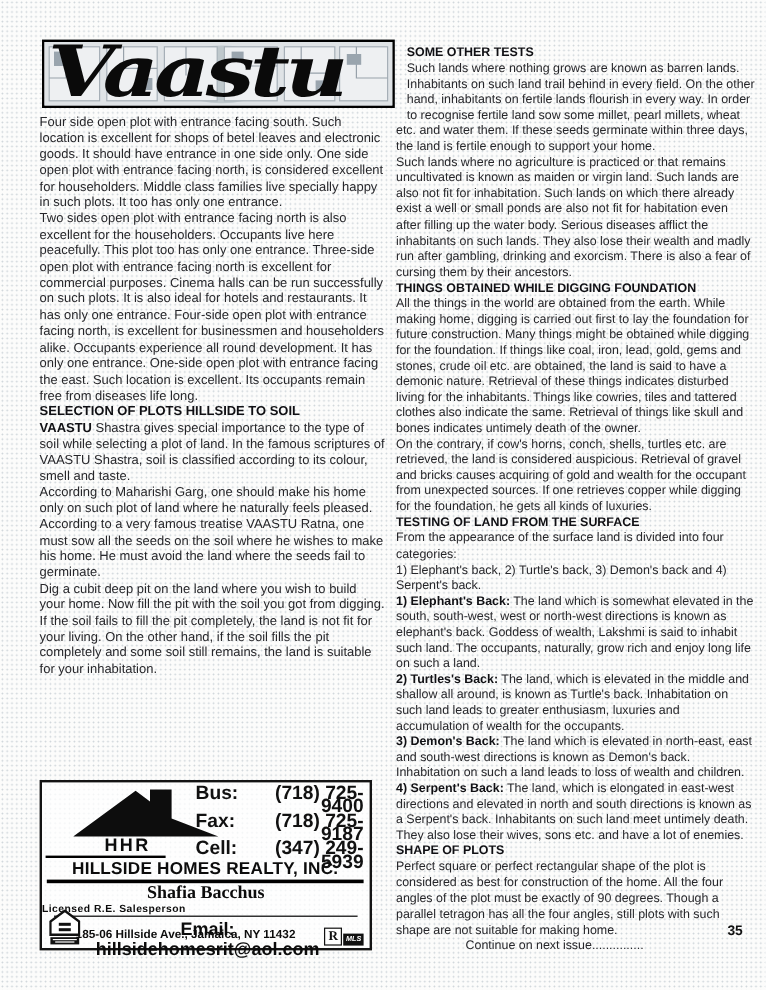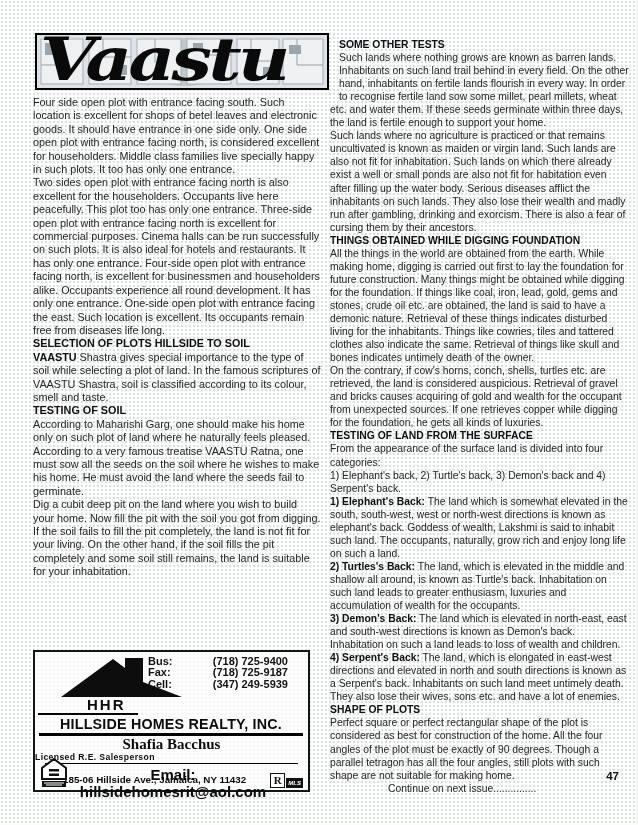--- a/index.html
+++ b/index.html
@@ -28,21 +28,21 @@
   .lead{font-weight:bold;color:#101014;}
   .wrap-spacer{float:left;width:9px;height:53px;}
   
   .footer{position:relative;}
   .continue{display:block;margin-left:58px;}
   .pagenum{position:absolute;right:10px;top:-12px;font-weight:bold;font-size:11.5px;color:#111;}
   
   .ad{position:absolute;left:33px;top:650px;width:277px;height:142px;border:2px solid #141414;
     box-sizing:border-box;background:rgba(255,255,255,0.72);z-index:2;}
   .roof{position:absolute;left:26px;top:4px;}
-  .phones{position:absolute;right:20px;top:4px;width:140px;font-weight:bold;font-size:11px;line-height:11.4px;color:#111;}
+  .phones{position:absolute;right:5px;top:4px;width:140px;font-weight:bold;font-size:16px;line-height:11.4px;color:#111;}
   .phone-row{display:flex;}
   .plabel{width:36px;}
   .pnum{flex:1;text-align:right;}
   .hhr{position:absolute;left:52px;top:44px;font-size:15px;font-weight:bold;letter-spacing:2px;color:#0c0c0c;}
   .hhr-line{position:absolute;left:3px;top:61px;width:100px;border-top:2px solid #000;}
   .company{position:absolute;left:4px;top:64px;width:264px;text-align:center;font-weight:bold;
     font-size:14.3px;letter-spacing:.2px;border-bottom:3px solid #000;padding-bottom:1px;color:#0c0c0c;white-space:nowrap;}
   .agent{position:absolute;left:0;top:84px;width:100%;text-align:center;
     font-family:"Liberation Serif",serif;font-weight:bold;font-size:15px;color:#0c0c0c;}
   .agent-title{position:absolute;left:0;top:100px;width:100%;text-align:left;font-weight:bold;
@@ -91,21 +91,20 @@
       </g>
     </svg>
     <div class="title">Vaastu</div>
   </div>
 
   <div class="col col-left">
     <p class="p">Four side open plot with entrance facing south. Such location is excellent for shops of betel leaves and electronic goods. It should have entrance in one side only. One side open plot with entrance facing north, is considered excellent for householders. Middle class families live specially happy in such plots. It too has only one entrance.</p>
     <p class="p">Two sides open plot with entrance facing north is also excellent for the householders. Occupants live here peacefully. This plot too has only one entrance. Three-side open plot with entrance facing north is excellent for commercial purposes. Cinema halls can be run successfully on such plots. It is also ideal for hotels and restaurants. It has only one entrance. Four-side open plot with entrance facing north, is excellent for businessmen and householders alike. Occupants experience all round development. It has only one entrance. One-side open plot with entrance facing the east. Such location is excellent. Its occupants remain free from diseases life long.</p>
     <h3 class="h">SELECTION OF PLOTS HILLSIDE TO SOIL</h3>
     <p class="p"><span class="lead">VAASTU</span><span> Shastra gives special importance to the type of soil while selecting a plot of land. In the famous scriptures of VAASTU Shastra, soil is classified according to its colour, smell and taste.</span></p>
-    <h3 class="h">TESTING OF SOIL</h3>
     <p class="p">According to Maharishi Garg, one should make his home only on such plot of land where he naturally feels pleased. According to a very famous treatise VAASTU Ratna, one must sow all the seeds on the soil where he wishes to make his home. He must avoid the land where the seeds fail to germinate.</p>
     <p class="p">Dig a cubit deep pit on the land where you wish to build your home. Now fill the pit with the soil you got from digging. If the soil fails to fill the pit completely, the land is not fit for your living. On the other hand, if the soil fills the pit completely and some soil still remains, the land is suitable for your inhabitation.</p>
   </div>
 
   <div class="col col-right">
     <div class="wrap-spacer"></div>
     <h3 class="h">SOME OTHER TESTS</h3>
     <p class="p">Such lands where nothing grows are known as barren lands. Inhabitants on such land trail behind in every field. On the other hand, inhabitants on fertile lands flourish in every way. In order to recognise fertile land sow some millet, pearl millets, wheat etc. and water them. If these seeds germinate within three days, the land is fertile enough to support your home.</p>
     <p class="p">Such lands where no agriculture is practiced or that remains uncultivated is known as maiden or virgin land. Such lands are also not fit for inhabitation. Such lands on which there already exist a well or small ponds are also not fit for habitation even after filling up the water body. Serious diseases afflict the inhabitants on such lands. They also lose their wealth and madly run after gambling, drinking and exorcism. There is also a fear of cursing them by their ancestors.</p>
     <h3 class="h">THINGS OBTAINED WHILE DIGGING FOUNDATION</h3>
@@ -114,21 +113,21 @@
     <h3 class="h">TESTING OF LAND FROM THE SURFACE</h3>
     <p class="p">From the appearance of the surface land is divided into four categories:</p>
     <p class="p">1) Elephant's back, 2) Turtle's back, 3) Demon's back and 4) Serpent's back.</p>
     <p class="p"><span class="lead">1) Elephant's Back:</span><span> The land which is somewhat elevated in the south, south-west, west or north-west directions is known as elephant's back. Goddess of wealth, Lakshmi is said to inhabit such land. The occupants, naturally, grow rich and enjoy long life on such a land.</span></p>
     <p class="p"><span class="lead">2) Turtles's Back:</span><span> The land, which is elevated in the middle and shallow all around, is known as Turtle's back. Inhabitation on such land leads to greater enthusiasm, luxuries and accumulation of wealth for the occupants.</span></p>
     <p class="p"><span class="lead">3) Demon's Back:</span><span> The land which is elevated in north-east, east and south-west directions is known as Demon's back. Inhabitation on such a land leads to loss of wealth and children.</span></p>
     <p class="p"><span class="lead">4) Serpent's Back:</span><span> The land, which is elongated in east-west directions and elevated in north and south directions is known as a Serpent's back. Inhabitants on such land meet untimely death. They also lose their wives, sons etc. and have a lot of enemies.</span></p>
     <h3 class="h">SHAPE OF PLOTS</h3>
     <p class="p">Perfect square or perfect rectangular shape of the plot is considered as best for construction of the home. All the four angles of the plot must be exactly of 90 degrees. Though a parallel tetragon has all the four angles, still plots with such shape are not suitable for making home.</p>
     <div class="footer">
-      <span class="pagenum">47</span>
+      <span class="pagenum">35</span>
       <span class="continue">Continue on next issue...............</span>
     </div>
   </div>
 
   <div class="ad">
     <svg class="roof" width="122" height="42" viewBox="0 0 122 42" aria-hidden="true">
       <path d="M0,41 L52,3 L64,12 L64,2 L82,2 L82,26 L121,41 Z" fill="#0d0d0d"></path>
     </svg>
     <div class="phones">
       <div class="phone-row">

